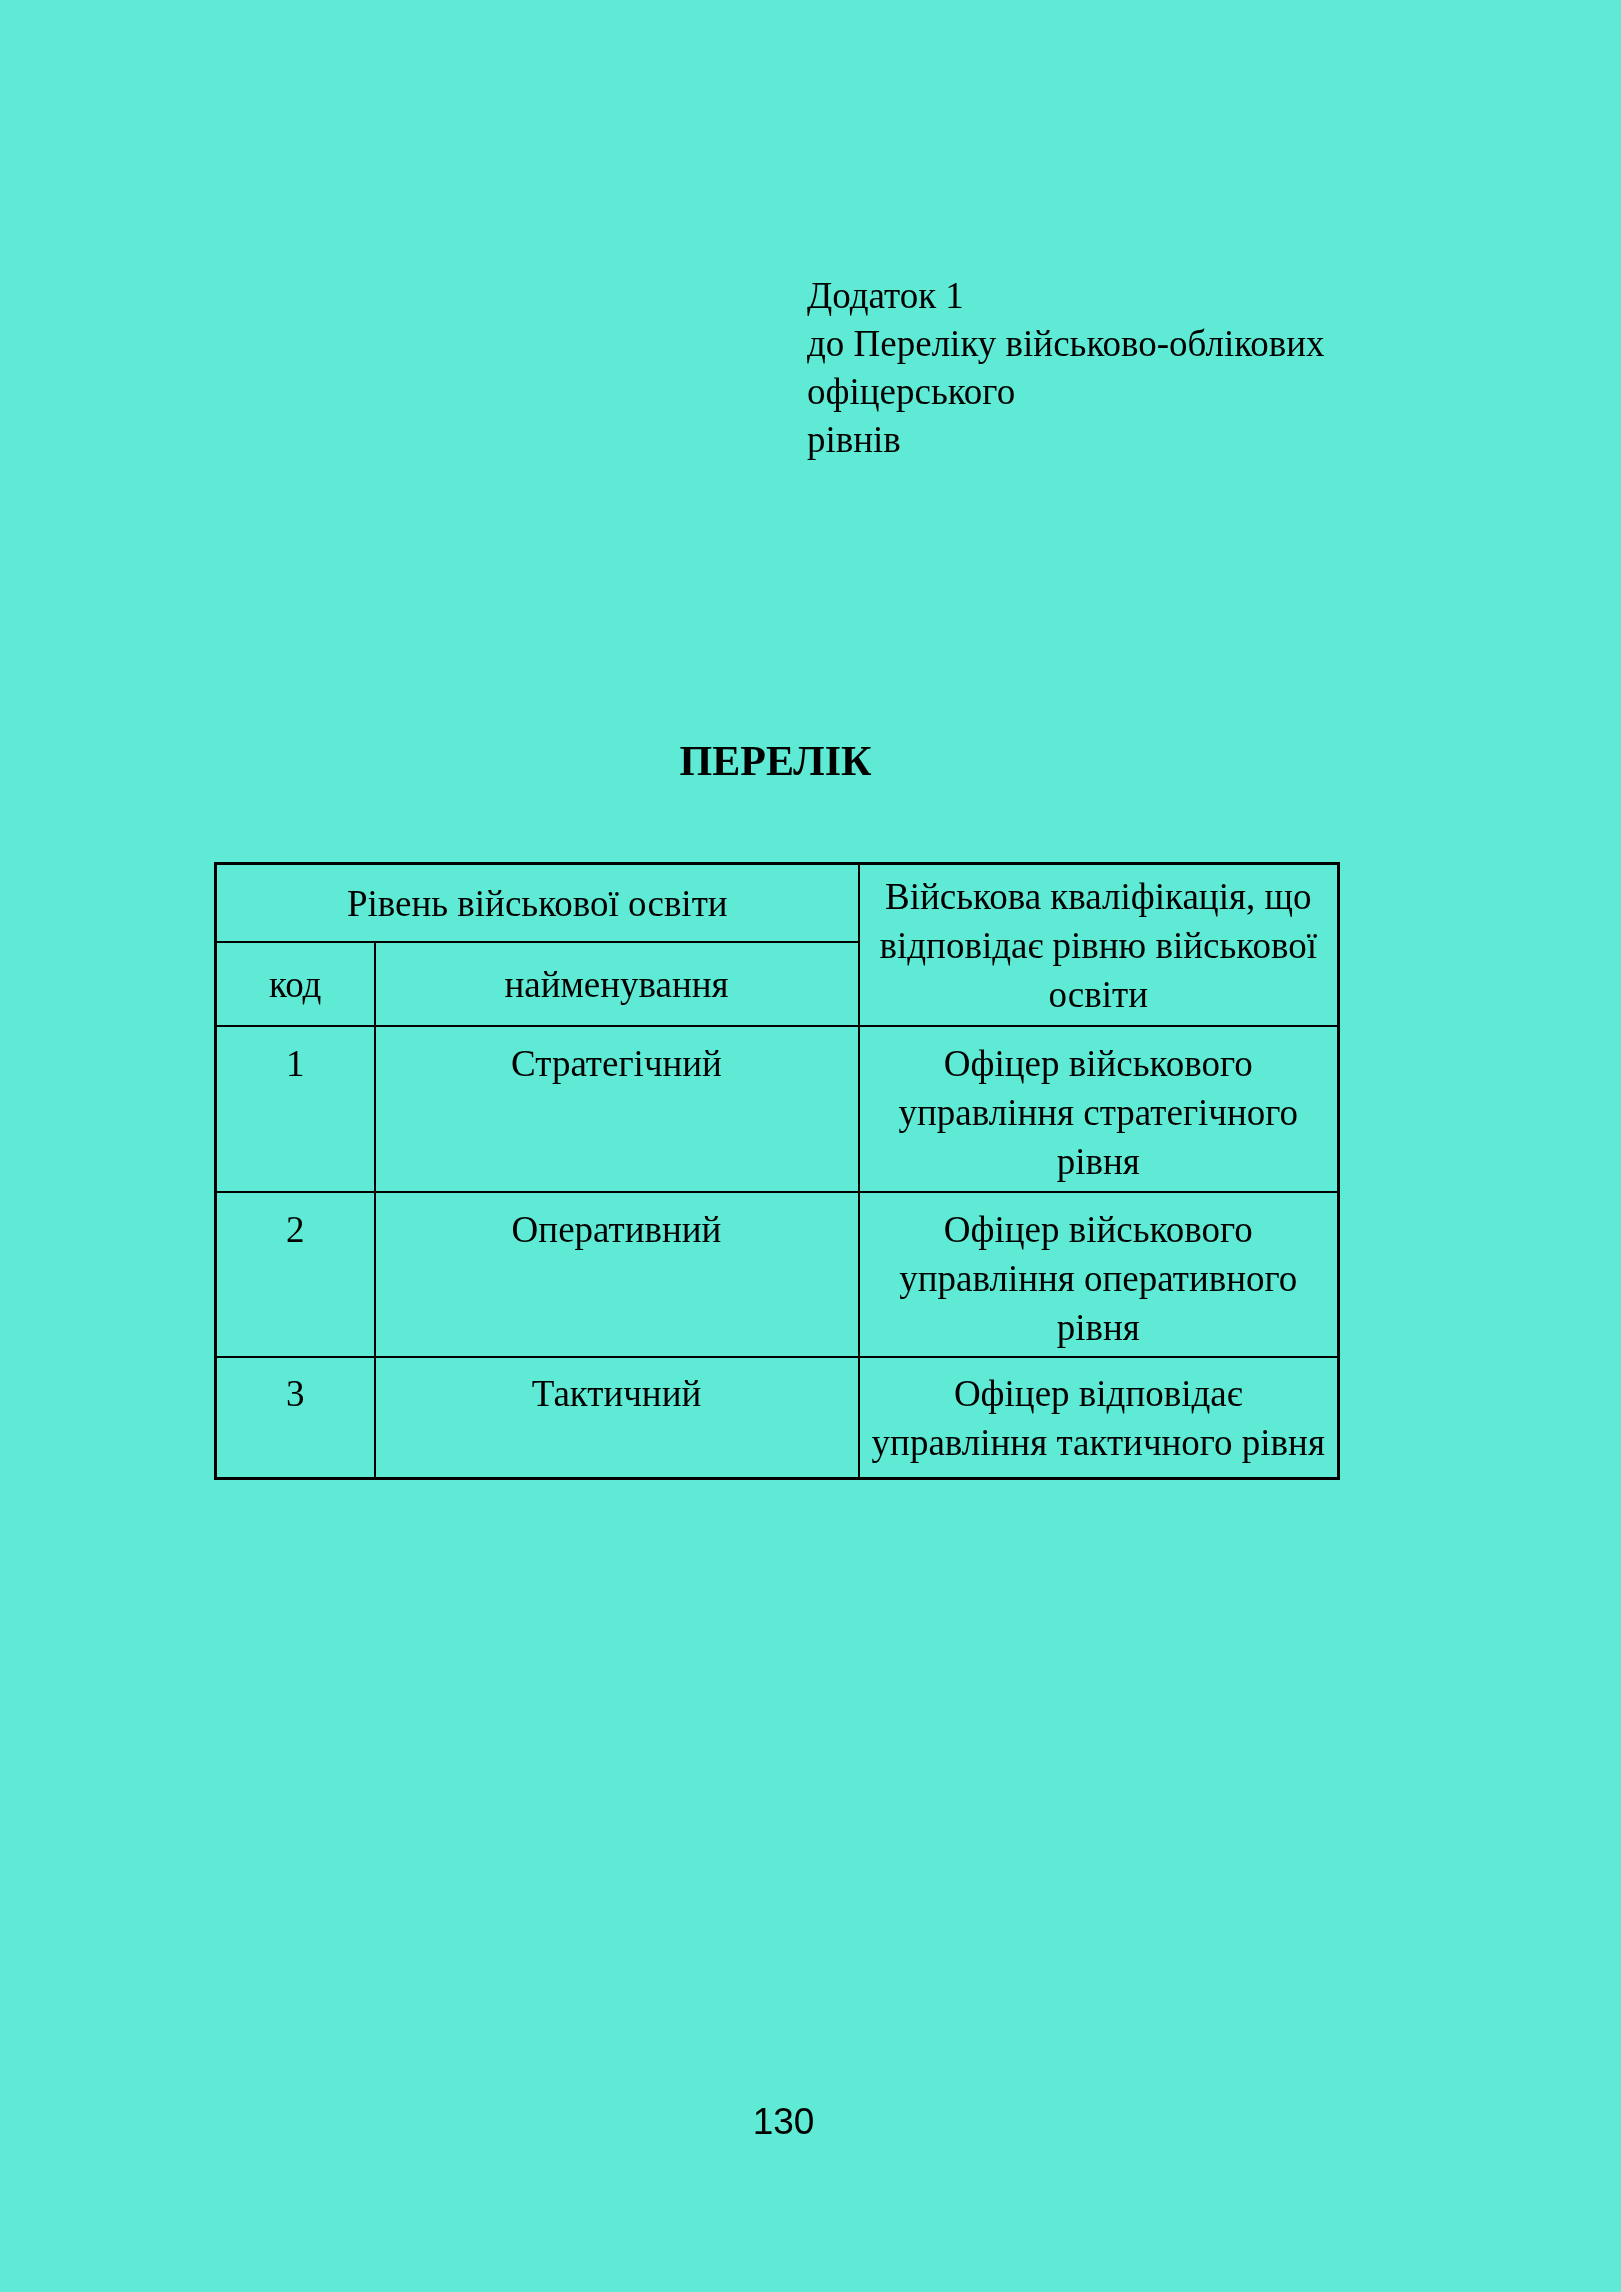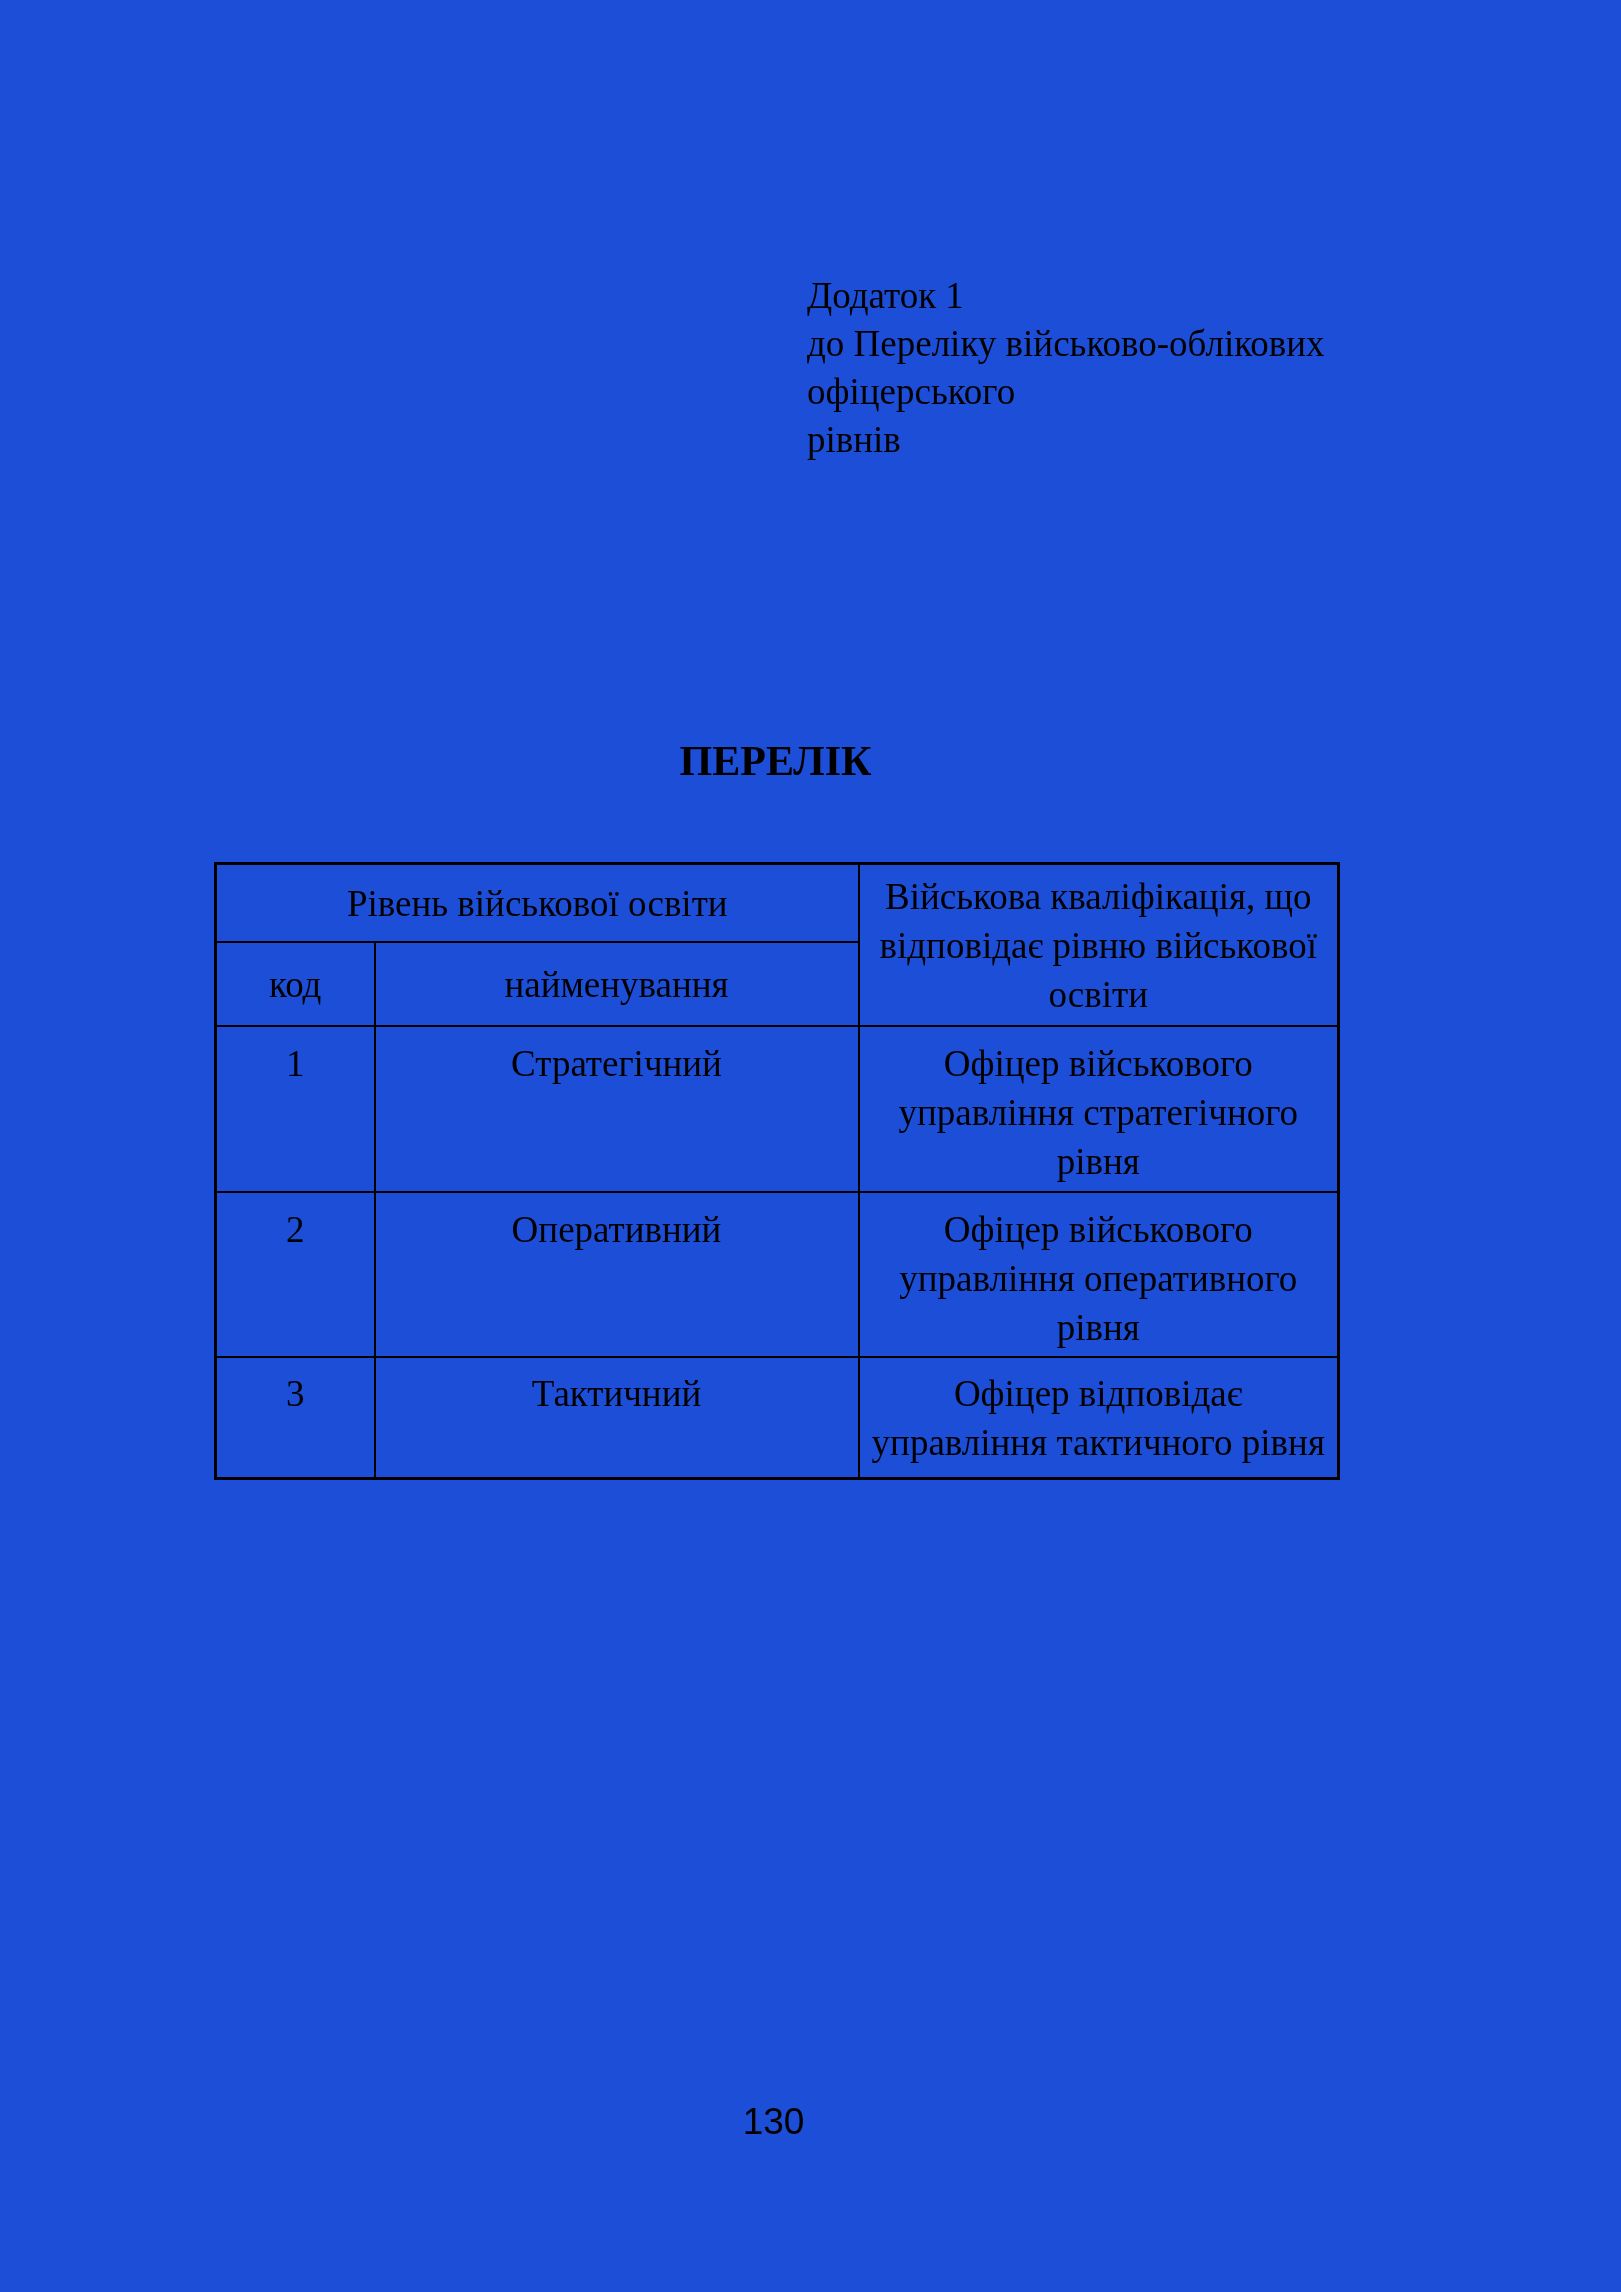--- a/index.html
+++ b/index.html
@@ -5,21 +5,21 @@
   html, body {
     margin: 0;
     padding: 0;
     background: #888;
   }
   .page {
     position: relative;
     width: 1621px;
     height: 2293px;
     margin: 0 auto;
-    background: #1d4ed8;
+    background: #5eead4;
     color: #000000;
     font-family: "Liberation Serif", "DejaVu Serif", serif;
     overflow: hidden;
   }
   
   .appendix-block {
     position: absolute;
     left: 807px;
     top: 272px;
     width: 568px;
@@ -64,21 +64,21 @@
   tr.body-row td {
     vertical-align: top;
     padding-top: 11.8px;
   }
   tr.row-1 td { height: 152px; }
   tr.row-2 td { height: 151px; }
   tr.row-3 td { height: 108px; }
   
   .page-number {
     position: absolute;
-    left: 212px;
+    left: 222px;
     top: 2100px;
     width: 1123px;
     text-align: center;
     font-family: "Liberation Sans", "DejaVu Sans", sans-serif;
     font-size: 37px;
     line-height: 43px;
   }
 </style>
 </head>
 <body>

